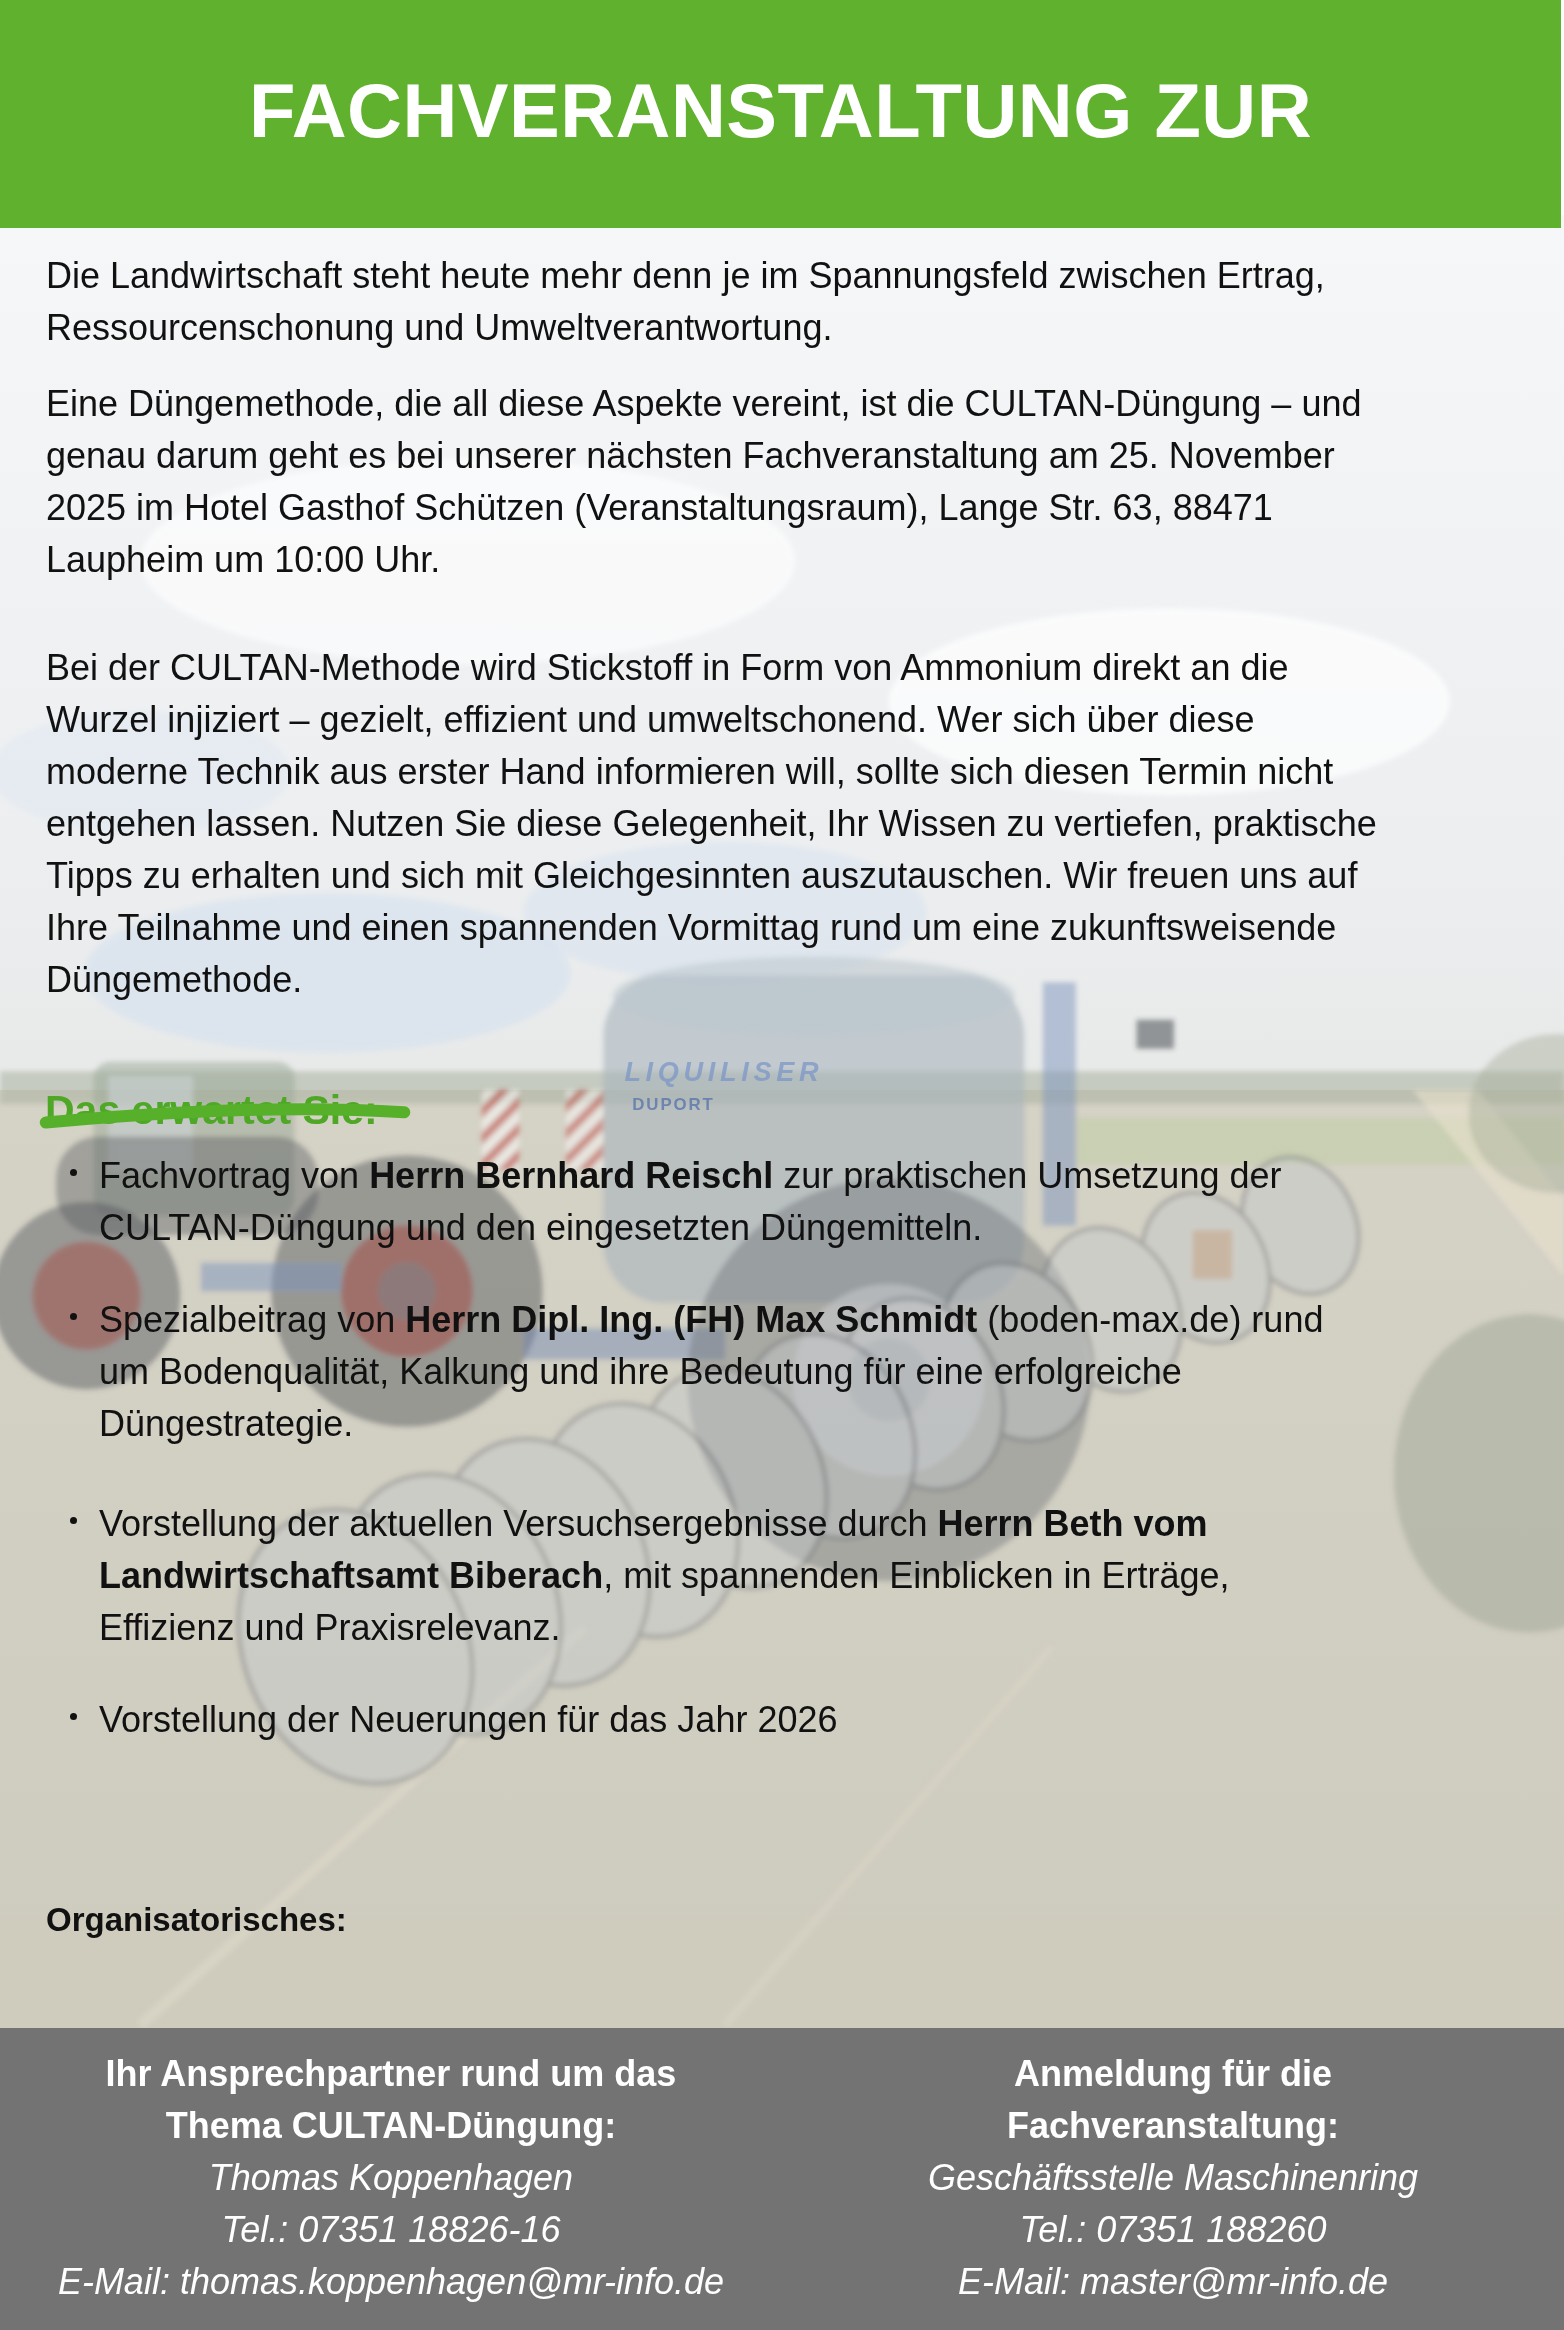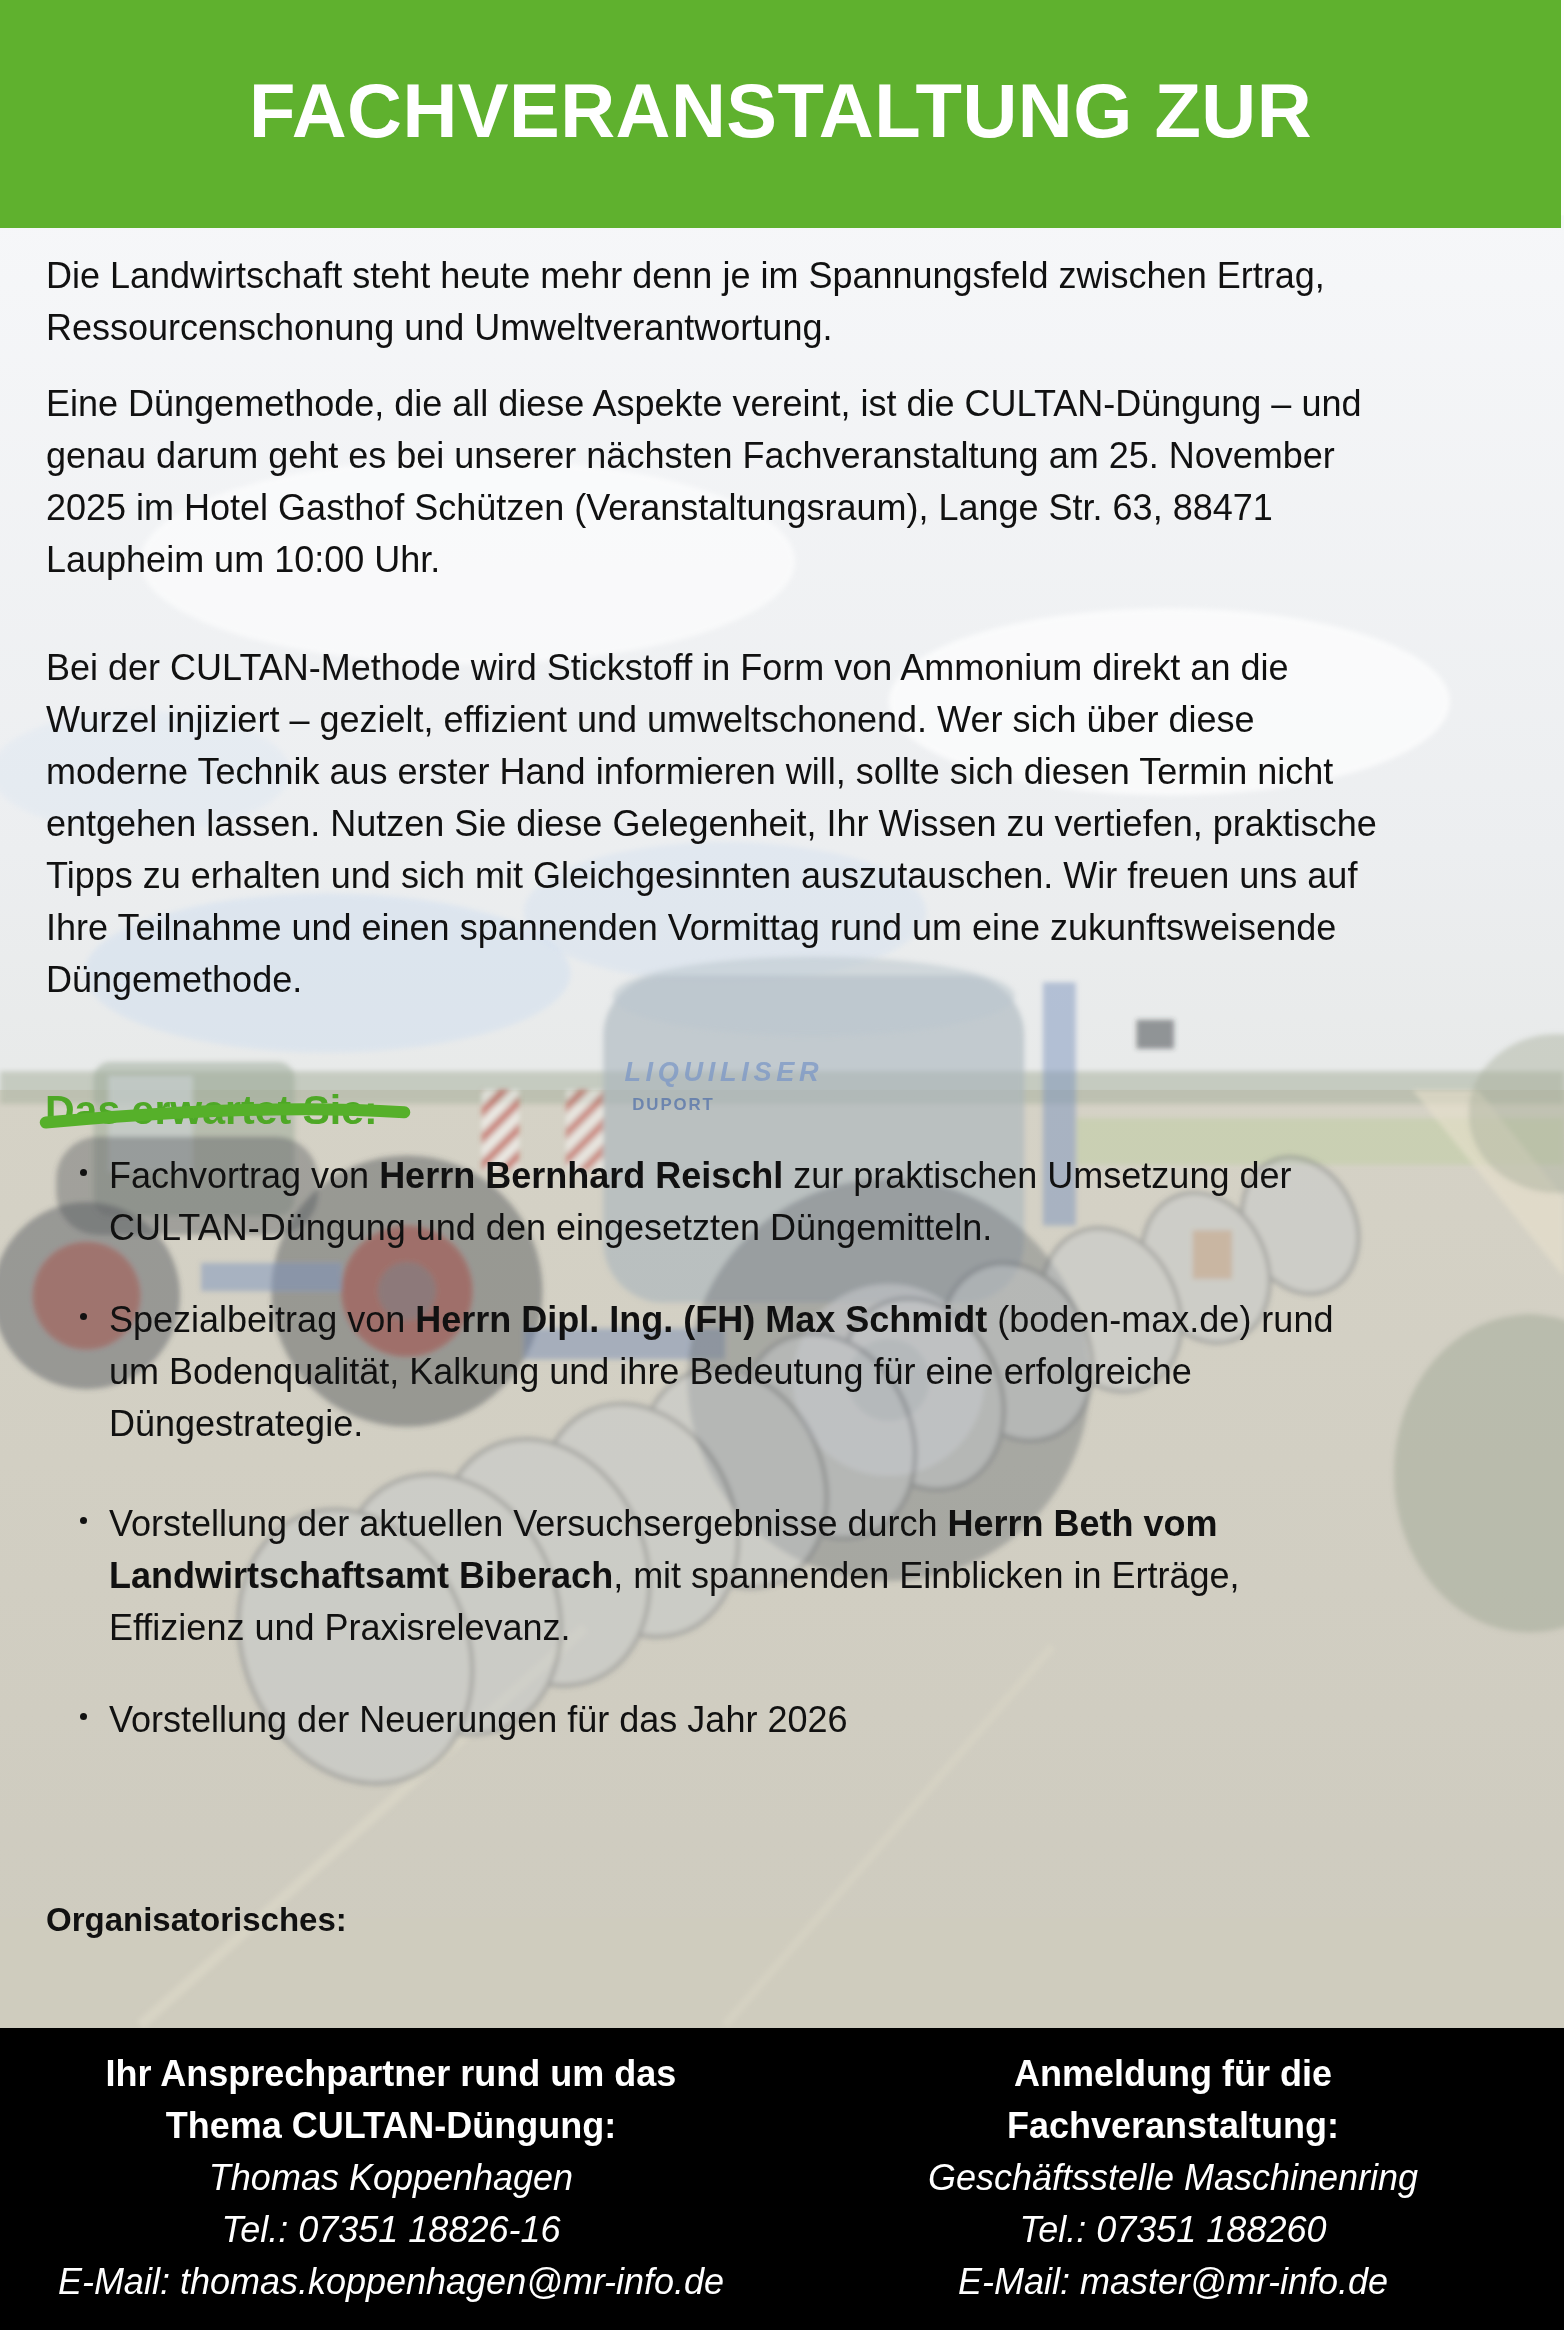--- a/index.html
+++ b/index.html
@@ -36,40 +36,40 @@
   .p3{top:642px;}
   .bold{font-weight:700;}
   .expect-heading{
     left:45px;top:1053px;
     font-size:41px;line-height:47px;font-weight:700;
     color:#4ea826;white-space:nowrap;
   }
   .swoosh{left:38px;top:1102px;width:374px;height:28px;}
   .bullets{list-style:none;margin:0;padding:0;}
   .bullet{
-    position:absolute;left:79px;width:1401px;z-index:2;
+    position:absolute;left:69px;width:1401px;z-index:2;
     padding-left:30px;box-sizing:border-box;
     font-size:36px;line-height:52px;white-space:pre-wrap;
   }
   .bullet::before{
     content:"";position:absolute;left:0.9px;top:18.7px;
     width:7.5px;height:7.5px;border-radius:50%;background:#111;
   }
   .b1{top:1150px;}
   .b2{top:1294px;}
   .b3{top:1498px;}
   .b4{top:1694px;}
   .org{
     left:46px;top:1805px;width:1492px;
     font-size:33px;line-height:46px;white-space:pre-wrap;
   }
   
   .footer{
     position:absolute;left:0;top:2028px;width:1564px;height:302px;
-    background:#000000;z-index:3;
+    background:#737373;z-index:3;
     display:flex;color:#fff;text-align:center;
   }
   .fcol{flex:1 1 50%;padding-top:19.6px;box-sizing:border-box;}
   .fcol .fh{font-weight:700;font-size:36px;line-height:52px;white-space:pre-line;}
   .fcol .fl{font-size:36px;line-height:52px;white-space:nowrap;font-style:italic;}
 </style>
 </head>
 <body>
 
 <div class="page">

